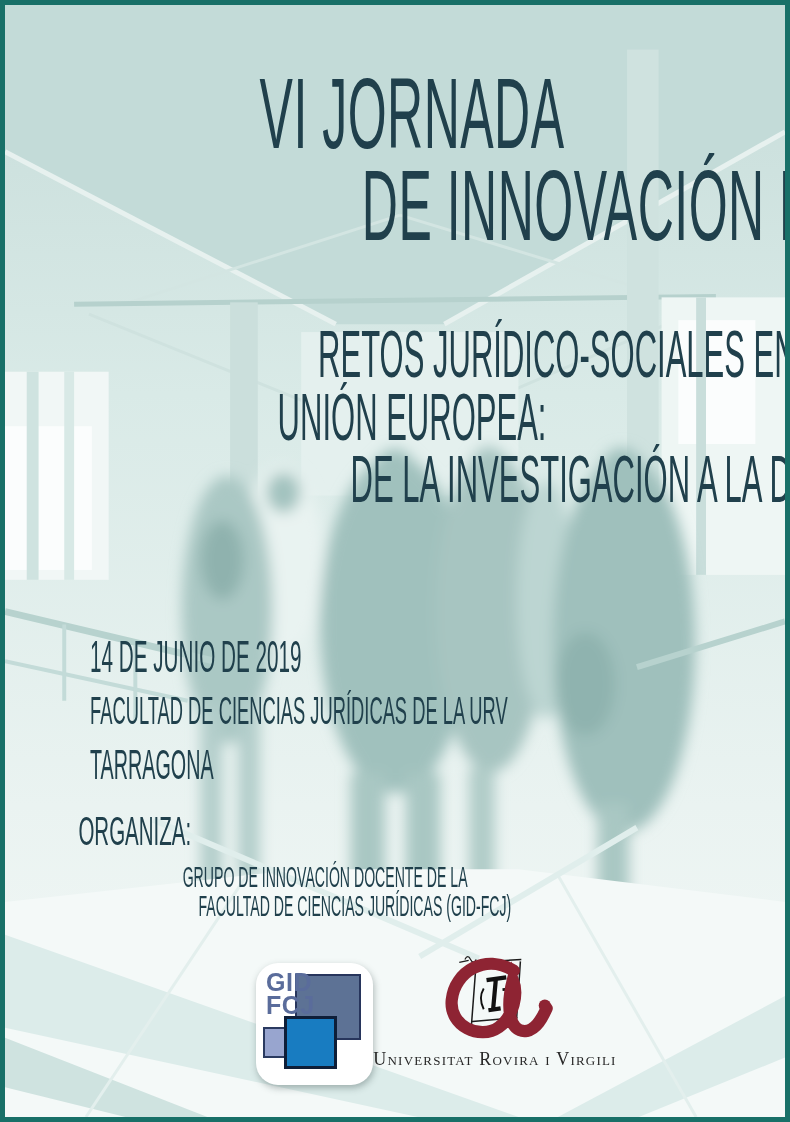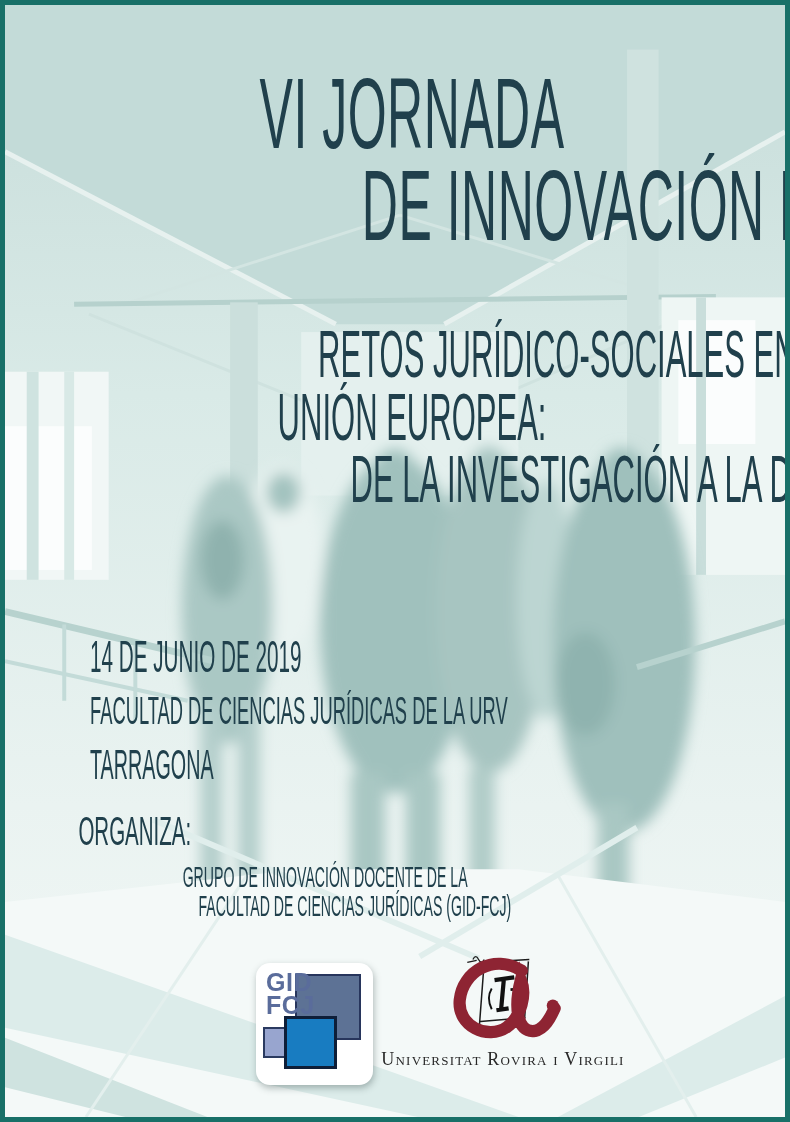--- a/index.html
+++ b/index.html
@@ -42,35 +42,35 @@
   .info-city{font-size:42px;line-height:1.0;}
 
   .org-block{position:absolute;left:0;top:806px;width:100%;}
   .org-heading{font-size:41px;line-height:1.0;margin-bottom:10px;}
   .org-line{font-size:30px;line-height:0.97;}
   .org-line .squeeze{transform:scaleX(0.47);}
 
   
   .gid-card{
     position:absolute;left:251px;top:958px;width:117px;height:122px;
-    background:#ffffff;border-radius:14px;
+    background:#ffffff;border-radius:22px;
     box-shadow:1px 3px 7px rgba(40,60,60,0.35);
   }
   .gid-text{
     position:absolute;left:10px;top:8px;
     color:#5a6c9b;font-weight:bold;font-size:25px;line-height:0.92;
     letter-spacing:0.5px;z-index:2;
   }
   .sq{position:absolute;box-sizing:border-box;}
   .sq-big{left:39px;top:11px;width:66px;height:66px;background:#5d7295;border:2px solid #27355c;z-index:1;}
   .sq-small{left:7px;top:64px;width:31px;height:31px;background:#98a5cf;border:2px solid #2a3a60;z-index:2;}
   .sq-blue{left:28px;top:53px;width:53px;height:53px;background:#187cc1;border:3px solid #0e1e38;z-index:3;}
 
   
-  .urv{position:absolute;left:368px;top:946px;width:244px;height:130px;text-align:center;padding-left:8px;}
+  .urv{position:absolute;left:368px;top:946px;width:244px;height:130px;text-align:center;}
   .urv-mark{display:block;margin:0 auto;width:118px;height:94px;}
   .urv-wordmark{
     margin-top:4px;
     font-family:"Liberation Serif", serif;
     font-variant:small-caps;
     font-size:18px;letter-spacing:1.2px;color:#282828;
   }
 </style>
 </head>
 <body>

